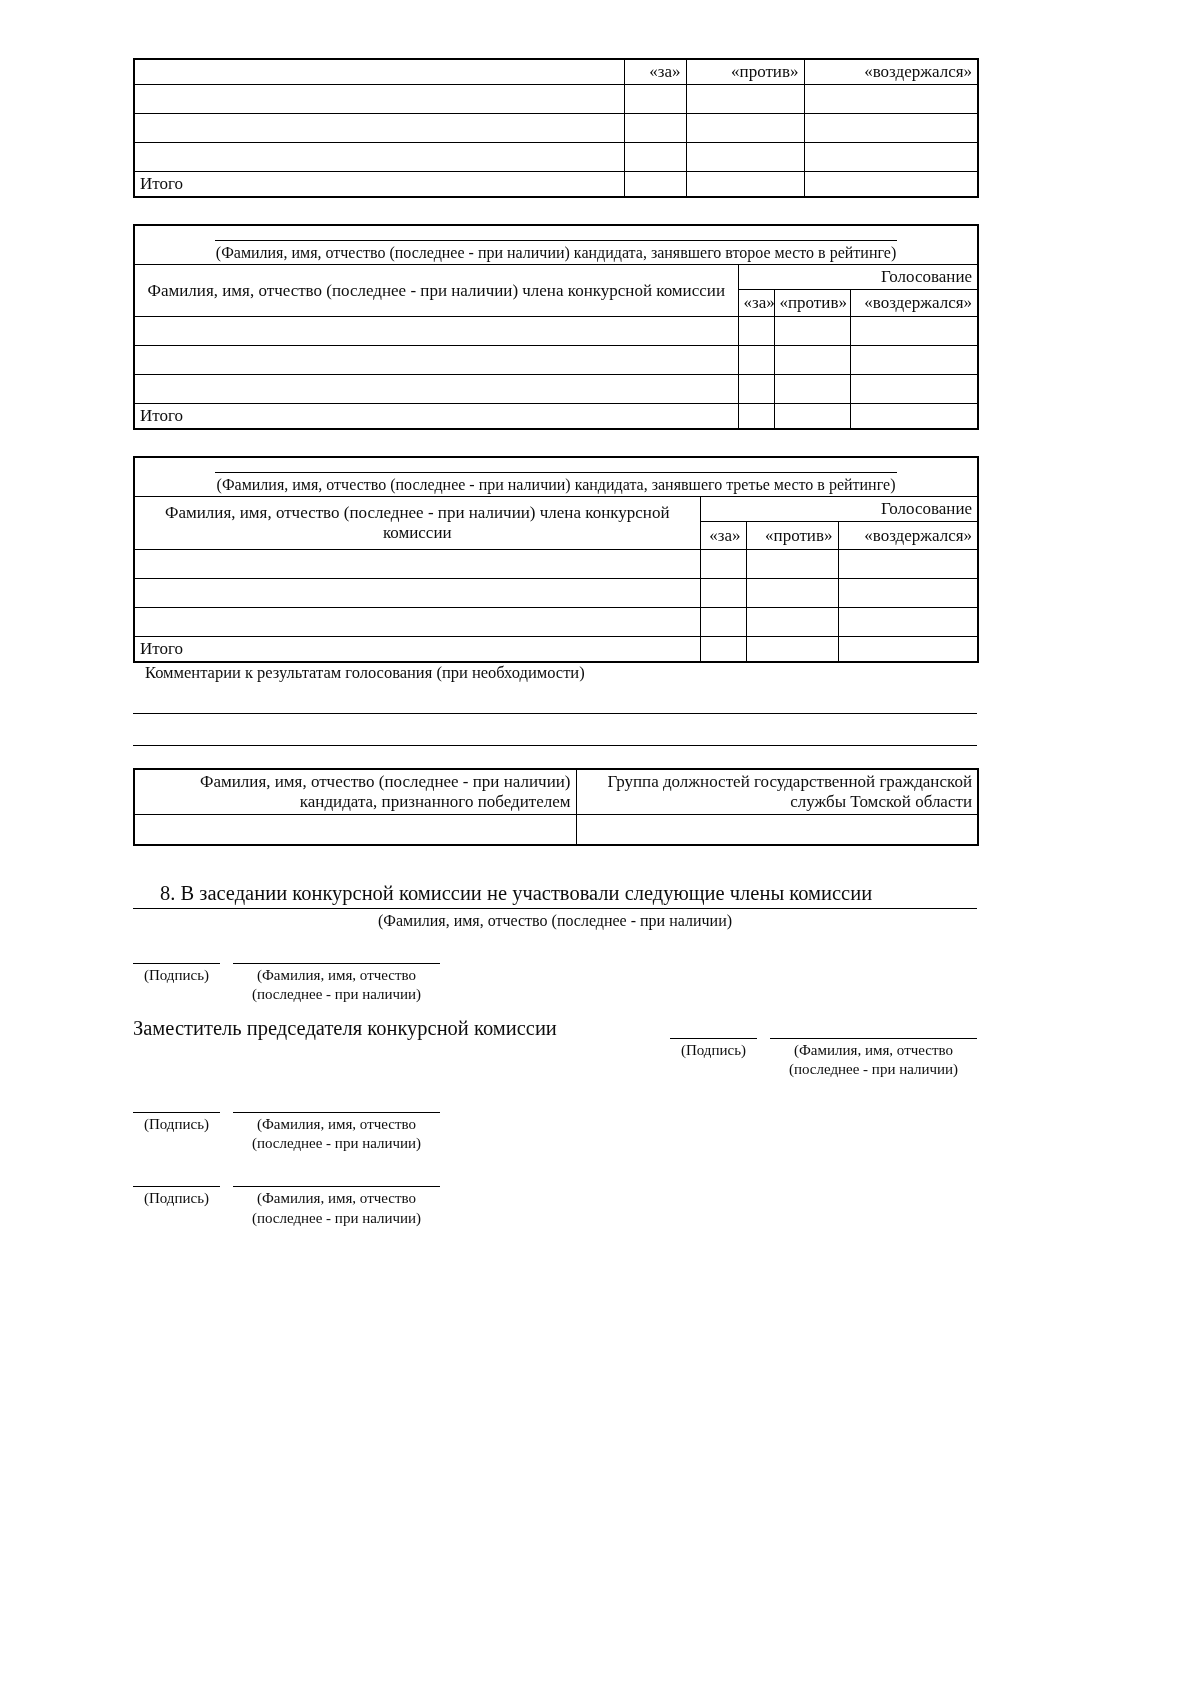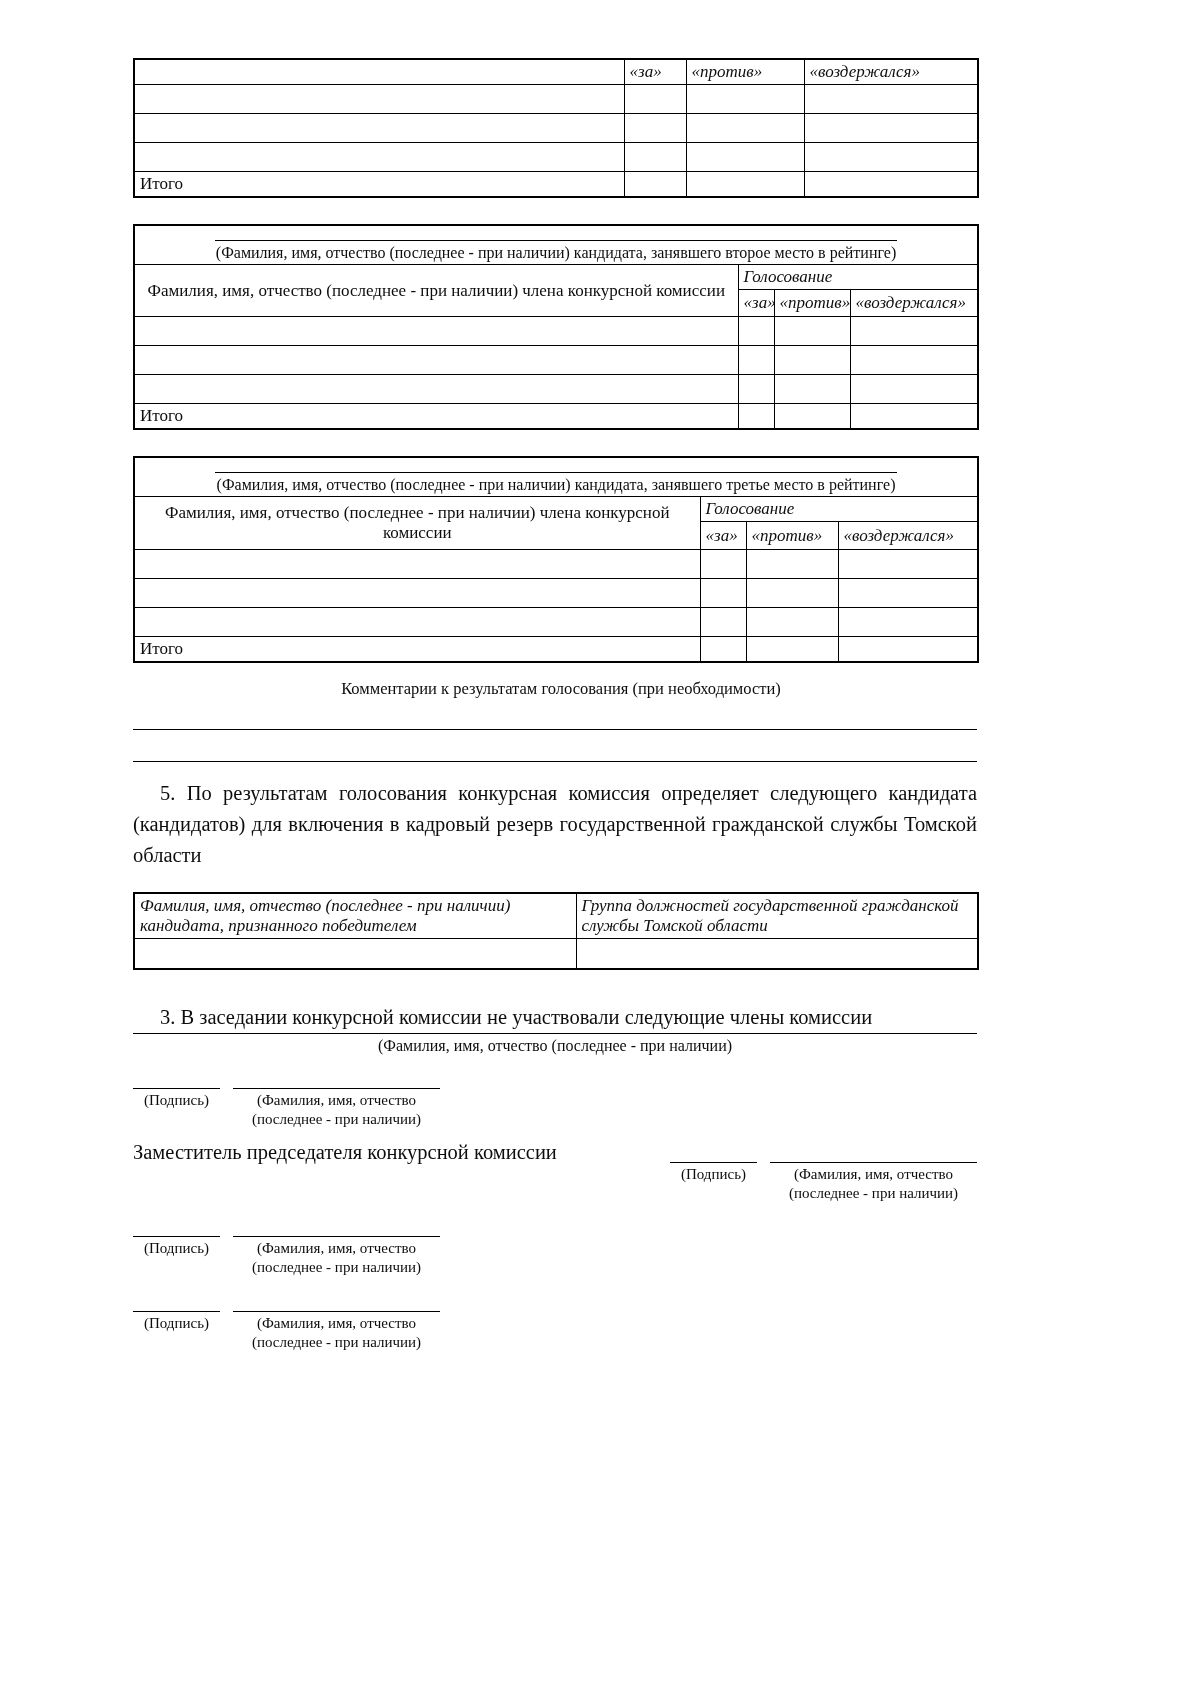--- a/index.html
+++ b/index.html
@@ -22,36 +22,36 @@
     table-layout: fixed;
     border: 2px solid #000;
   }
   table.tbl td {
     border: 1px solid #000;
     padding: 2px 5px;
     font-size: 17px;
     vertical-align: middle;
     overflow: hidden;
   }
-  .center { text-align: left; font-style: italic; }
+  .center { text-align: right; }
   .nowrap { white-space: nowrap; }
   .empty-row td { height: 29px; }
 
   .summary-table { margin-top: 0; }
 
   .place-table { margin-top: 26px; padding-left: 31px; }
   .caption-cell { padding: 4px 6px 3px 6px; }
   .caption-line { width: 82%; margin: 0 auto; height: 13px; border-bottom: 1px solid #000; }
   .caption-text { text-align: center; font-size: 16px; padding-top: 3px; }
   .member-header { text-align: center; font-size: 16.5px; }
   .vote-sub-2 td { font-size: 14px; padding: 2px 1px; height: 27px; }
   .vote-sub-3 td { font-size: 15.5px; padding: 2px 1px; height: 28px; }
   .total-row td { height: 24px; }
 
-  .comments-label { margin-top: 16px; margin-left: 12px; font-size: 16.5px; text-align: center; }
+  .comments-label { margin-top: 0; margin-left: 12px; font-size: 16.5px; }
   .rule { height: 0; border-bottom: 1px solid #000; }
   .rule-1 { margin-top: 30px; }
   .rule-2 { margin-top: 31px; }
 
   .para { margin-top: 16px; font-size: 20.5px; line-height: 1.5; text-align: justify; text-indent: 27px; }
   .para-6 { margin-top: 32px; }
 
   .winner-table { margin-top: 22px; }
   .winner-table td { font-size: 16px; }
   .winner-empty td { height: 30px; }
@@ -212,40 +212,39 @@
         <td></td>
         <td></td>
       </tr>
     </tbody>
   </table>
 
   <div class="comments-label">Комментарии к результатам голосования (при необходимости)</div>
   <div class="rule rule-1"></div>
   <div class="rule rule-2"></div>
 
-  <p class="para">5. По результатам голосования конкурсная комиссия определяет следующего кандидата (кандидатов) для включения в кадровый резерв государственной гражданской службы Томской области</p>
 
   <table class="tbl winner-table">
     <colgroup>
         <col style="width:442px">
         <col style="width:402px">
       </colgroup>
     <tbody>
       <tr>
         <td class="center">Фамилия, имя, отчество (последнее - при наличии) кандидата, признанного победителем</td>
         <td class="center">Группа должностей государственной гражданской службы Томской области</td>
       </tr>
       <tr class="winner-empty">
         <td></td>
         <td></td>
       </tr>
     </tbody>
   </table>
 
-  <p class="para para-6">3. В заседании конкурсной комиссии не участвовали следующие члены комиссии</p>
+  <p class="para para-6">8. В заседании конкурсной комиссии не участвовали следующие члены комиссии</p>
 
   <div class="absent-block">
     <div class="absent-line"></div>
     <div class="absent-caption">(Фамилия, имя, отчество (последнее - при наличии)</div>
   </div>
 
   <div class="sig-row">
     <div class="sig-col podpis">
       <div class="sig-line"></div>
       <div class="sig-cap">(Подпись)</div>

